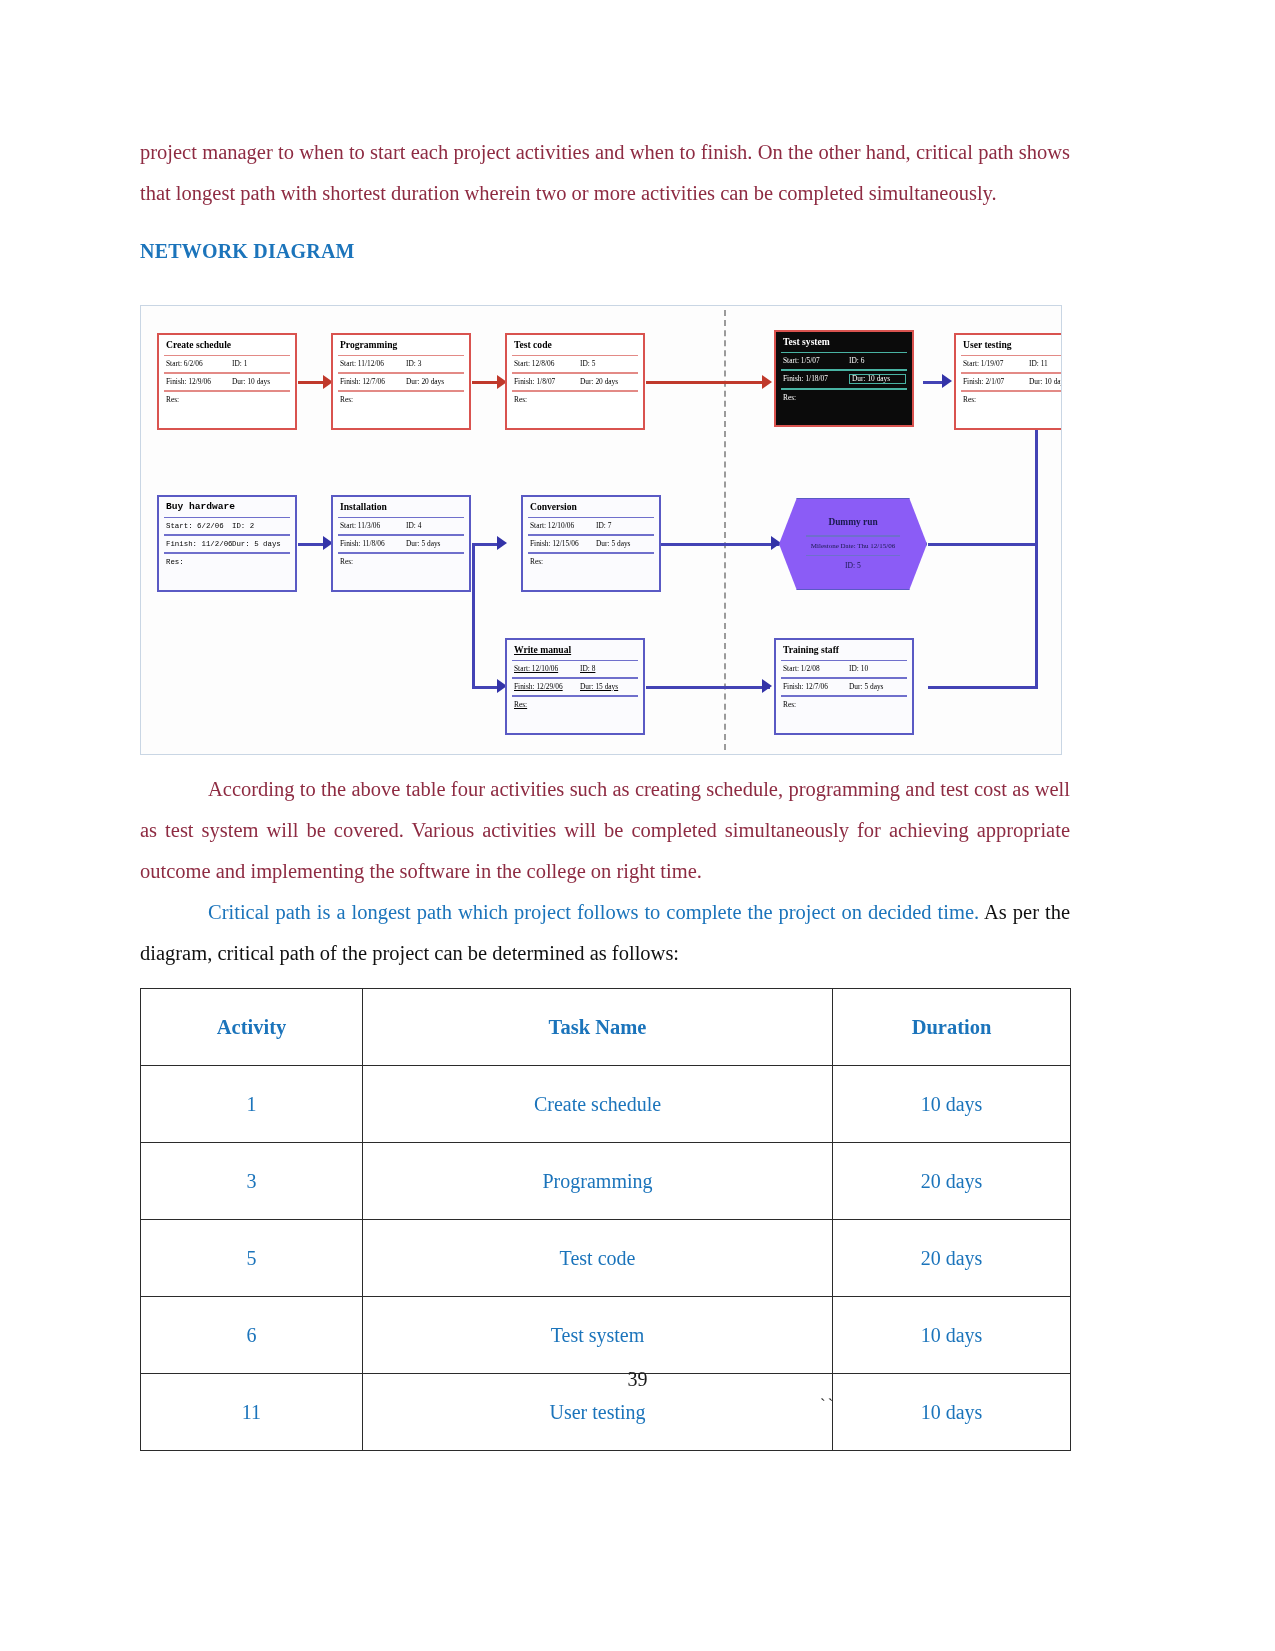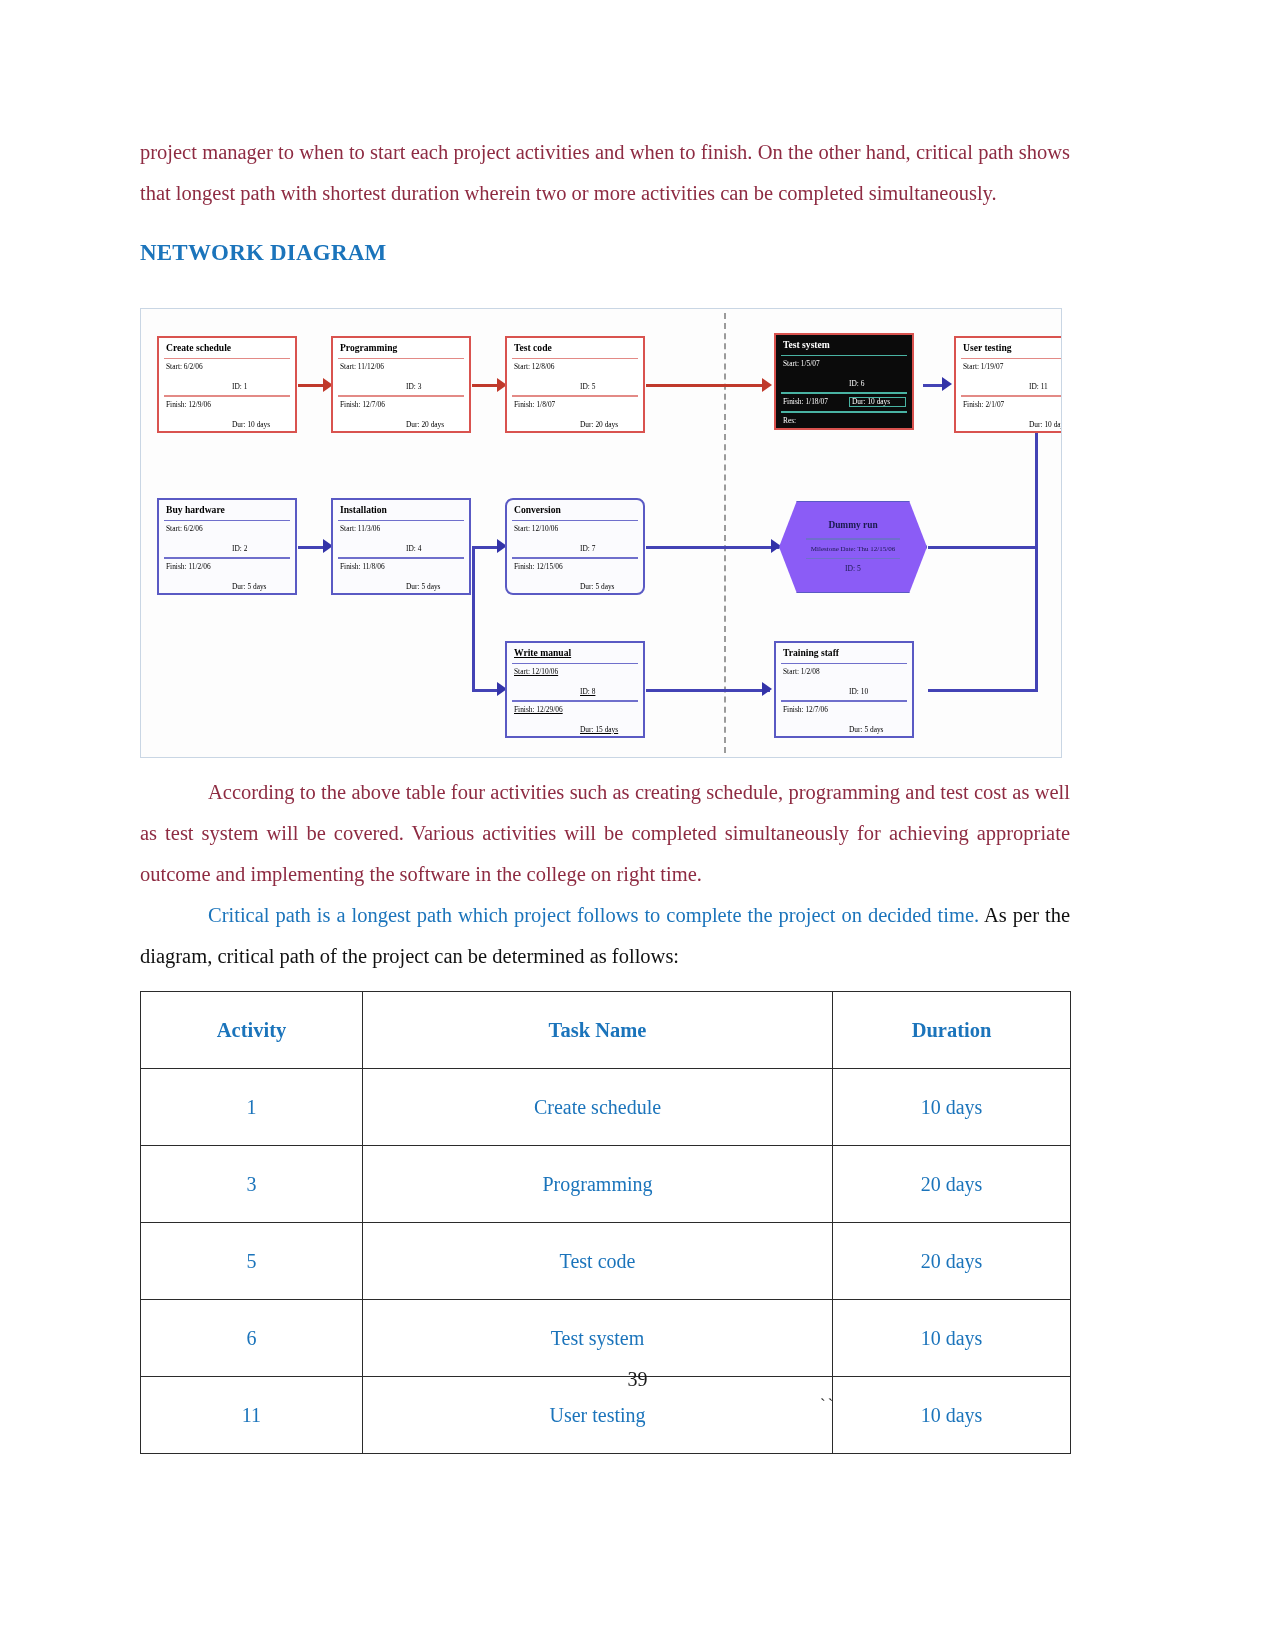--- a/index.html
+++ b/index.html
@@ -34,21 +34,21 @@
     font-size: 20.5px;
     line-height: 41px;
     text-align: justify;
     color: #8e2b42;
   }
   p.body-text.maroon { color: #8e2b42; }
   .indent { display: inline-block; width: 68px; }
 
   h2.section-heading {
     margin: 26px 0 0 0;
-    font-size: 23px;
+    font-size: 20px;
     font-weight: bold;
     color: #1b74bb;
     letter-spacing: 0.2px;
   }
 
   
   .diagram-wrap {
     margin-top: 42px;
     width: 922px;
     height: 450px;
@@ -96,21 +96,21 @@
     font-size: 9.6px;
     padding: 5px 6px 4px 7px;
     white-space: nowrap;
   }
   .node .n-row {
     display: flex;
     padding: 4px 6px 4px 7px;
     white-space: nowrap;
   }
   .node .n-row .c1 { width: 66px; }
-  .node .n-row .c2 { flex: 1; margin-top: 20px; }
+  .node .n-row .c2 { flex: 1; }
   .node.red .n-sep  { height: 1.6px; background: #e38a86; margin: 0 5px; }
   .node.blue .n-sep { height: 1.6px; background: #6f6fcc; margin: 0 5px; }
   .node.dark .n-sep { height: 1.6px; background: #49b3a3; margin: 0 5px; }
   .node.dark .n-row .c2.boxed {
     border: 1px solid #49b3a3;
     padding: 0 2px;
     margin-top: -1px;
   }
 
   
@@ -333,21 +333,21 @@
           <div class="n-row">
             <span class="c1">Finish: 2/1/07</span>
             <span class="c2">Dur: 10 days</span>
           </div>
           <div class="n-sep"></div>
           <div class="n-row">
             <span class="c1">Res:</span>
           </div>
         </div>
 
-        <div class="node blue" style="left:16px; top:189px;">
+        <div class="node blue" style="left:16px; top:189px;font-family:Liberation Mono, monospace;">
           <div class="n-title">Buy hardware</div>
           <div class="n-sep"></div>
           <div class="n-row">
             <span class="c1">Start:  6/2/06</span>
             <span class="c2">ID:  2</span>
           </div>
           <div class="n-sep"></div>
           <div class="n-row">
             <span class="c1">Finish: 11/2/06</span>
             <span class="c2">Dur: 5 days</span>
@@ -369,21 +369,21 @@
           <div class="n-row">
             <span class="c1">Finish: 11/8/06</span>
             <span class="c2">Dur: 5 days</span>
           </div>
           <div class="n-sep"></div>
           <div class="n-row">
             <span class="c1">Res:</span>
           </div>
         </div>
 
-        <div class="node blue" style="left:364px; top:189px;border-radius:8px;">
+        <div class="node blue" style="left:380px; top:189px;">
           <div class="n-title">Conversion</div>
           <div class="n-sep"></div>
           <div class="n-row">
             <span class="c1">Start:  12/10/06</span>
             <span class="c2">ID:  7</span>
           </div>
           <div class="n-sep"></div>
           <div class="n-row">
             <span class="c1">Finish: 12/15/06</span>
             <span class="c2">Dur: 5 days</span>

